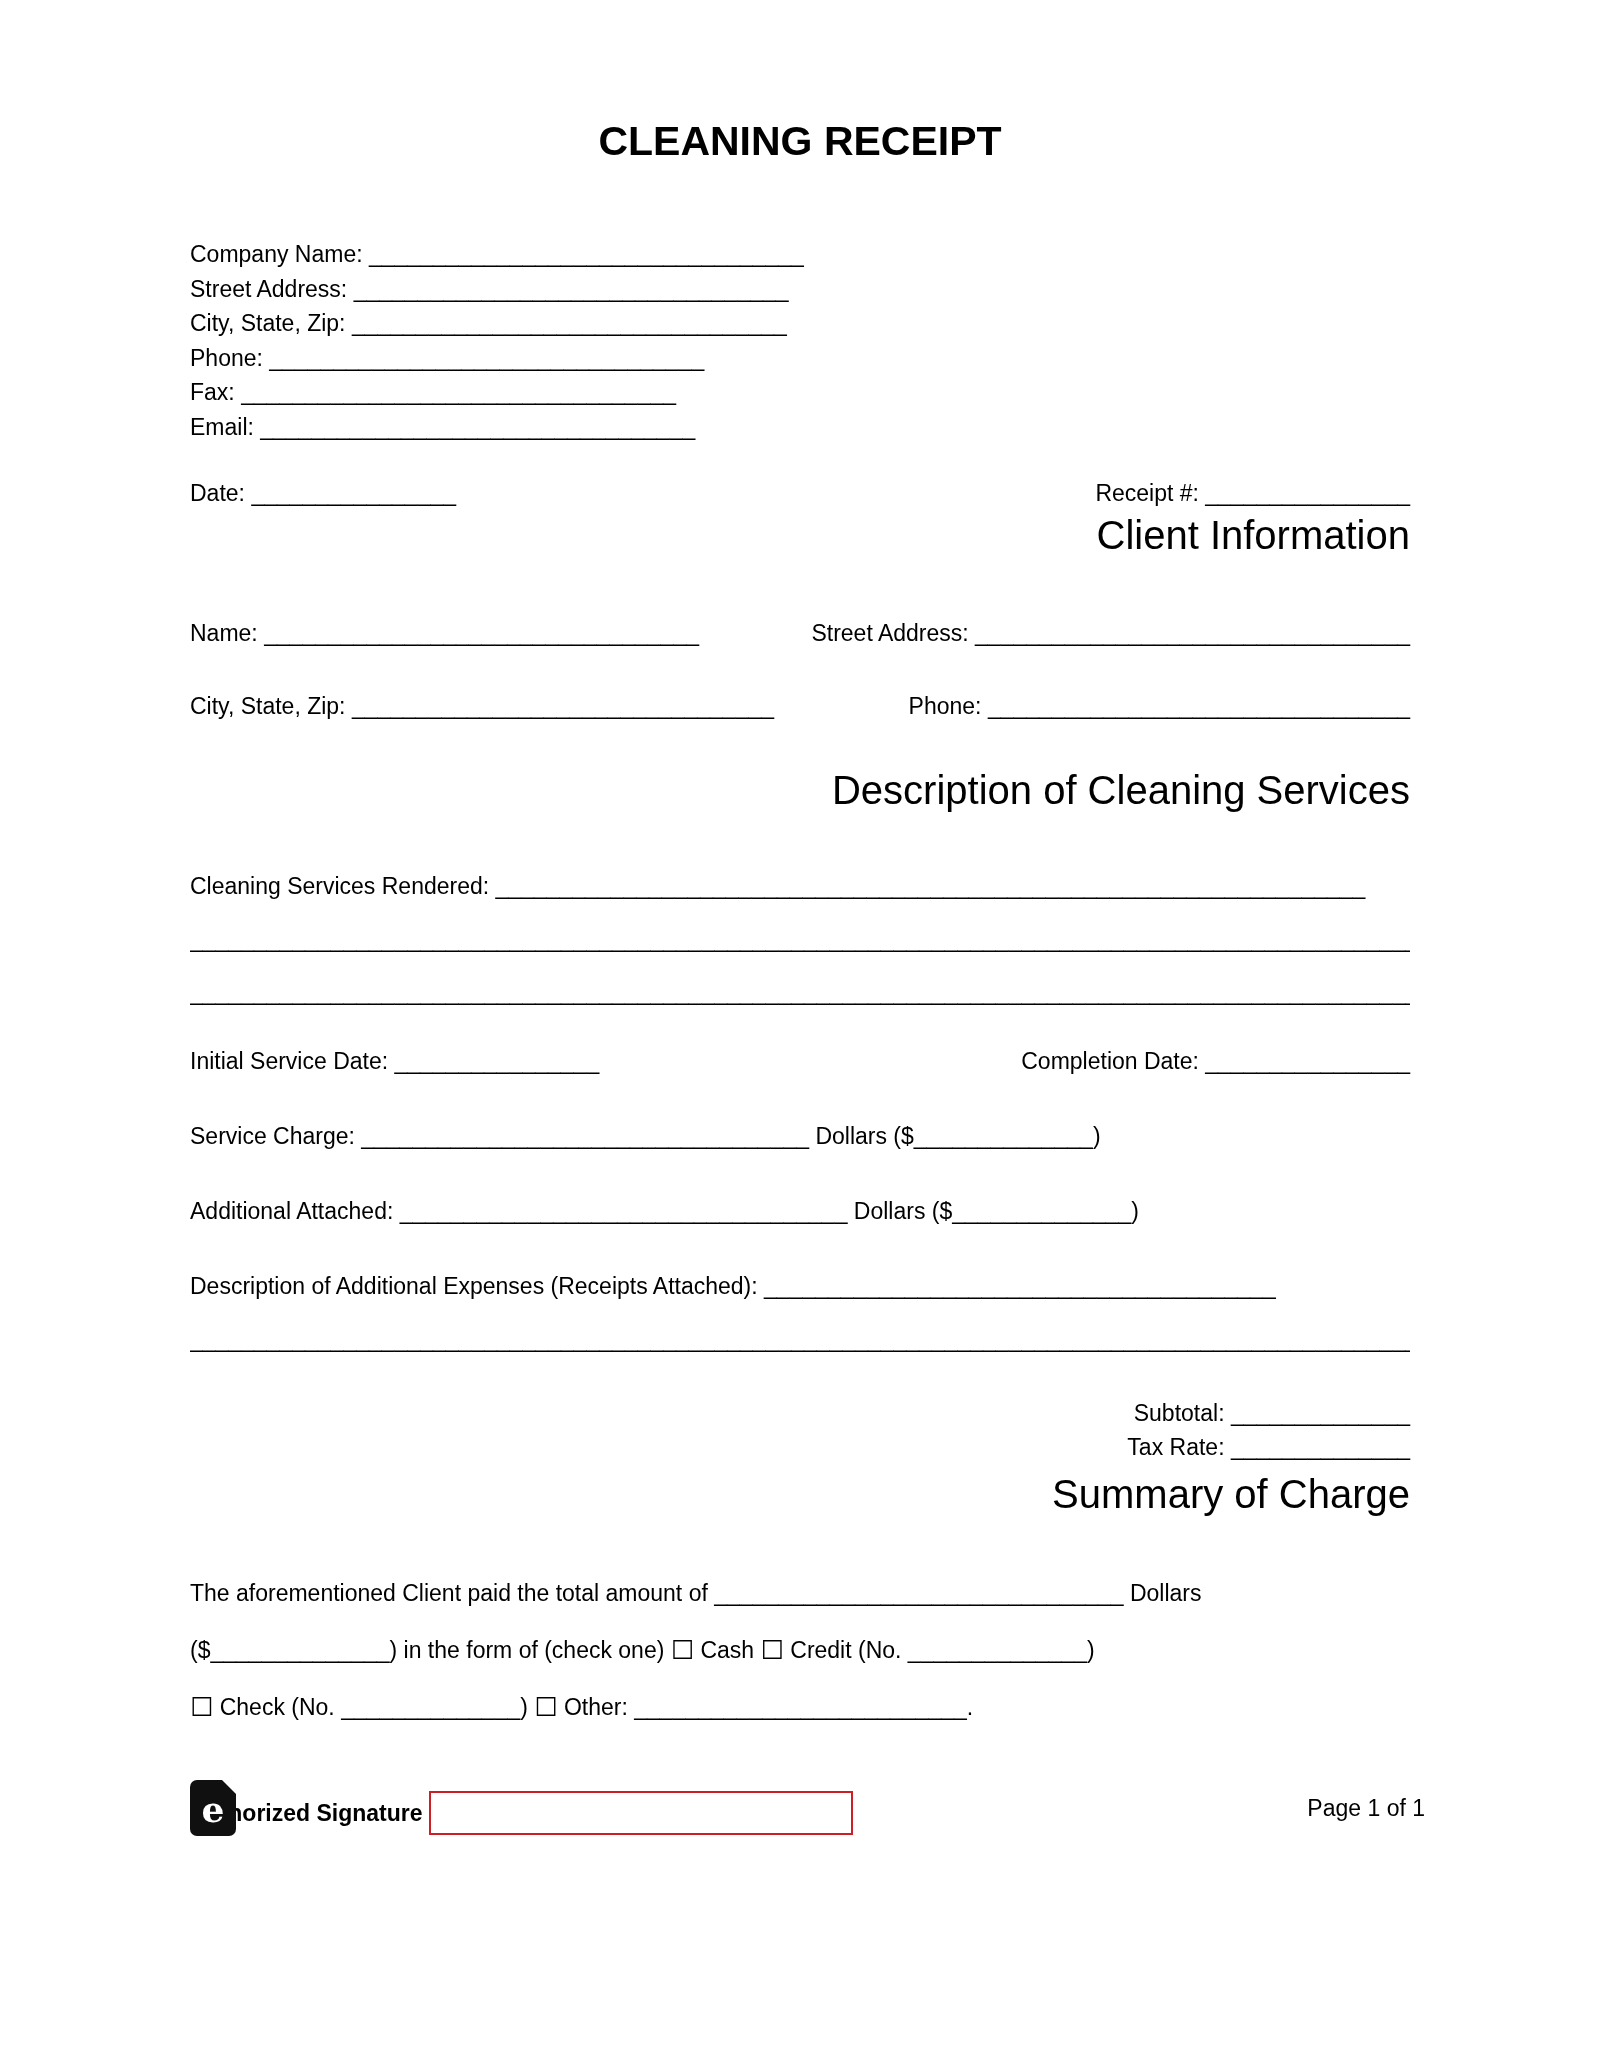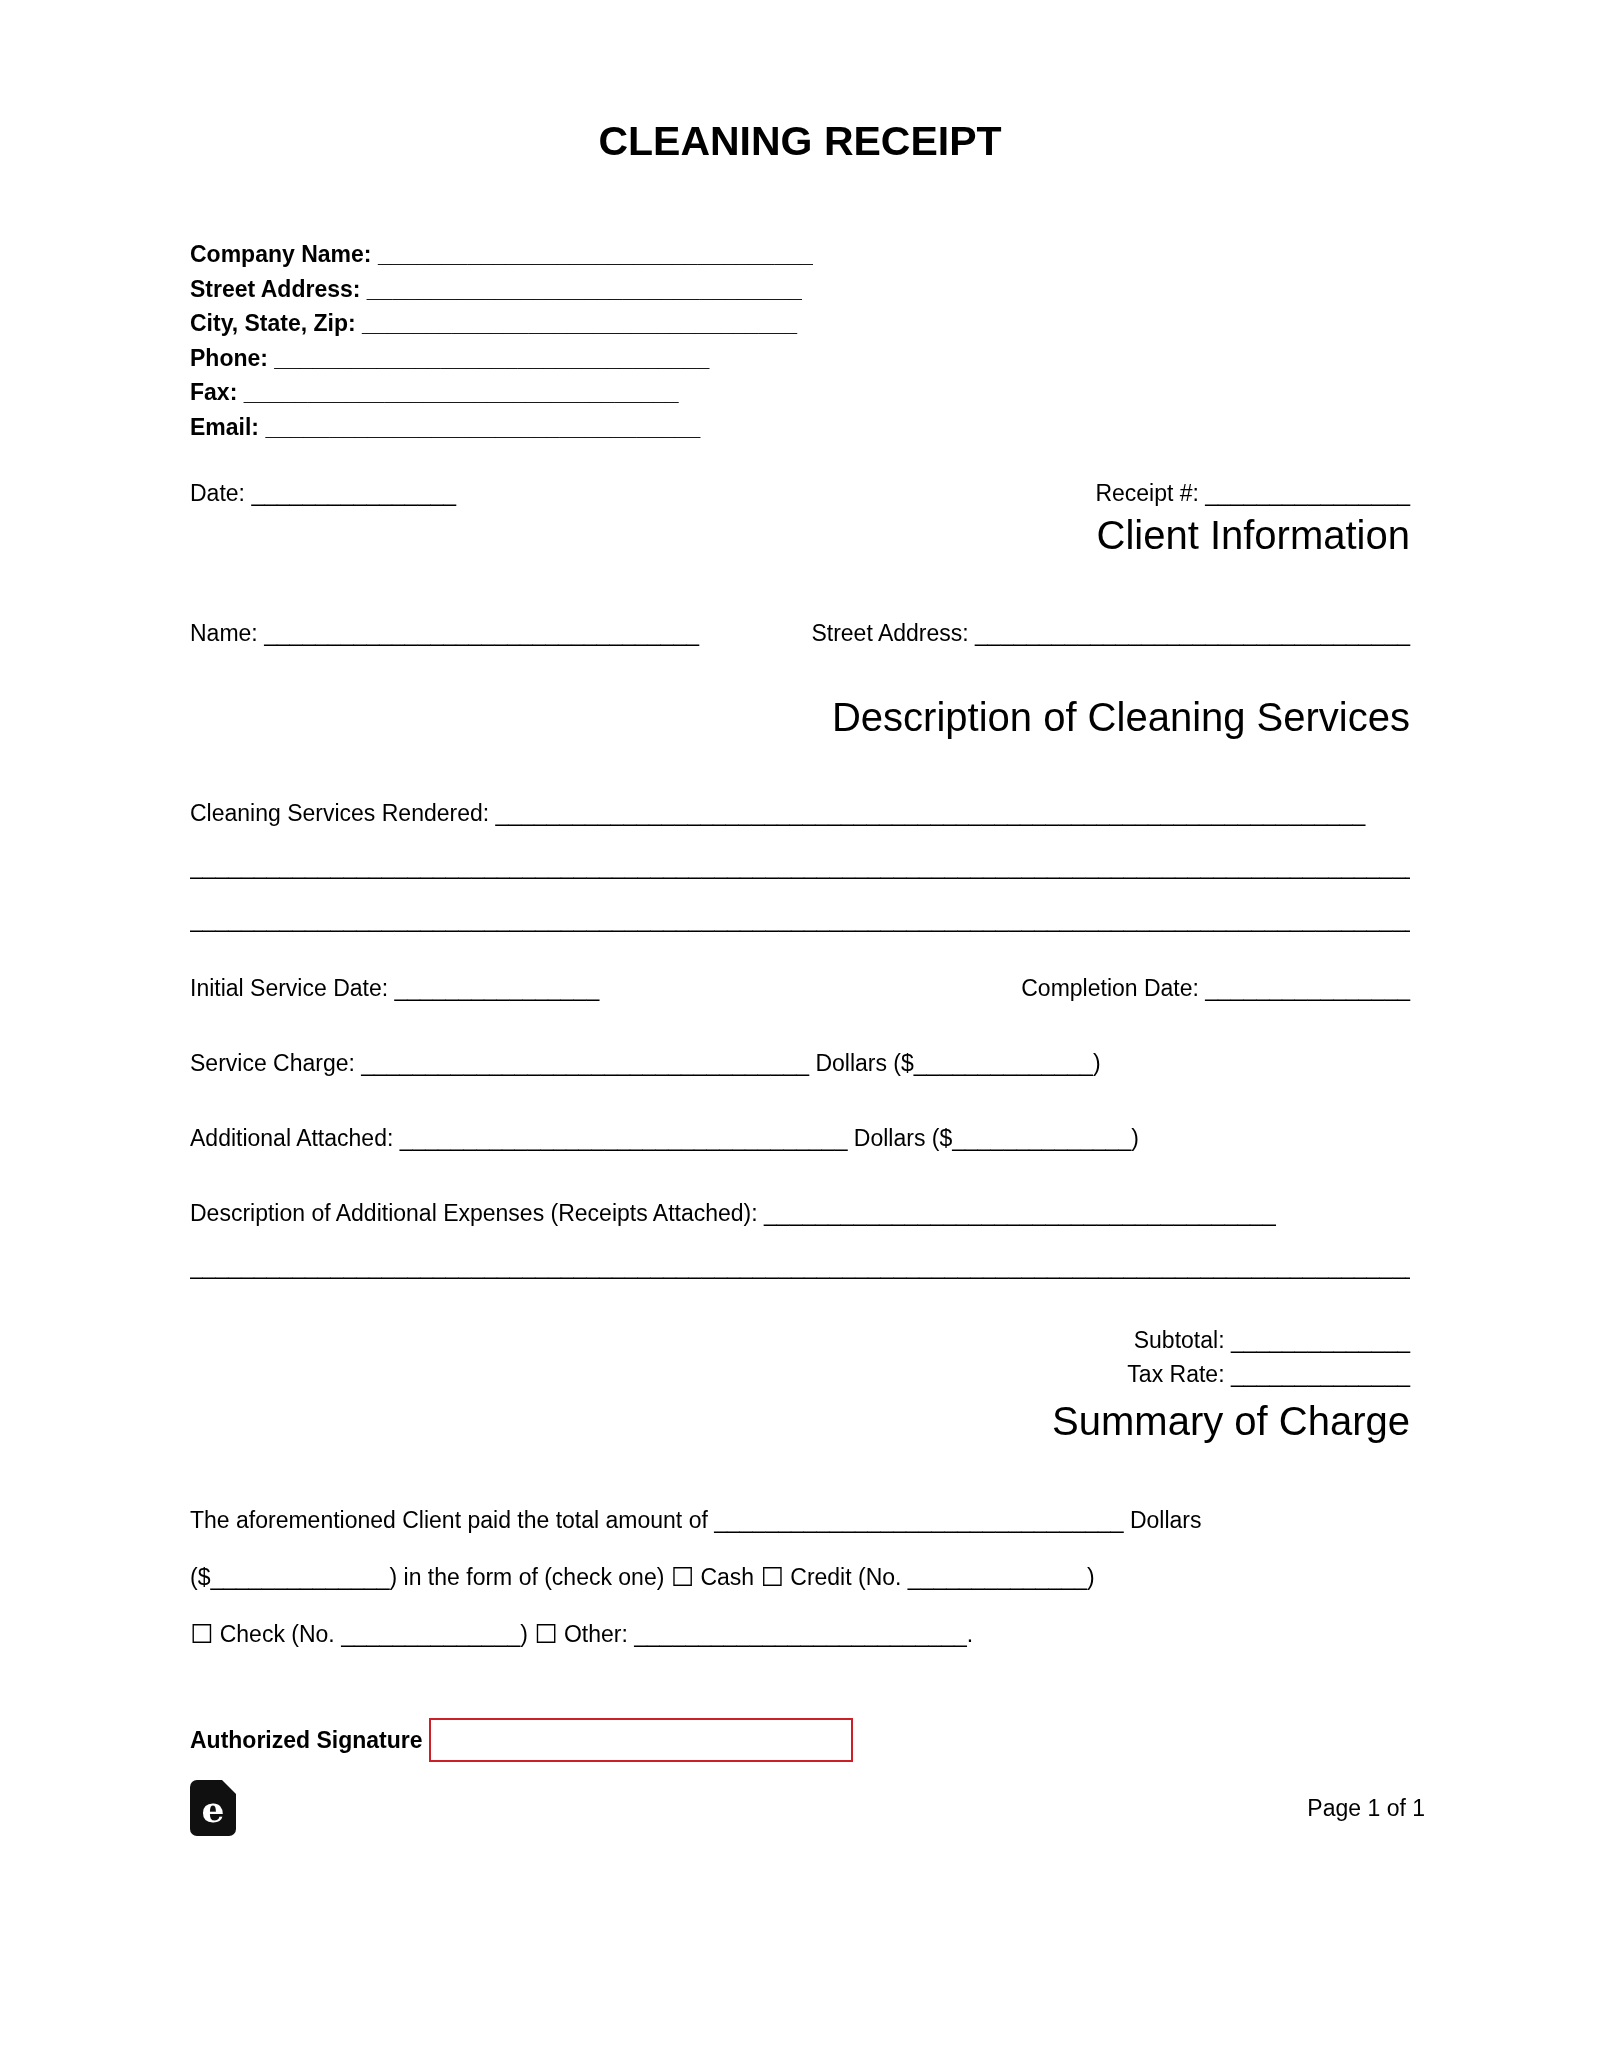--- a/index.html
+++ b/index.html
@@ -20,21 +20,21 @@
     font-size: 41px;
     font-weight: bold;
     text-align: center;
   }
   .h2 {
     font-size: 40px;
     font-weight: normal;
     text-align: right;
   }
   .company { margin-top: 72px; line-height: 34.5px; }
-  .field-row { white-space: nowrap; font-weight: bold; }
+  .field-row { white-space: nowrap; }
   .row-split { display: flex; justify-content: space-between; white-space: nowrap; }
   .date-row { margin-top: 36px; }
   .h2-client { margin-top: 6px; }
   .client-row1 { margin-top: 62px; }
   .client-row2 { margin-top: 46px; }
   .h2-services { margin-top: 48px; }
   .rendered-row { margin-top: 60px; white-space: nowrap; }
   .fill-line { margin-top: 26px; white-space: nowrap; overflow: hidden; }
   .dates-row { margin-top: 42px; }
   .charge-row { margin-top: 48px; white-space: nowrap; }
@@ -147,20 +147,30 @@
     <span>
       <span>Name:</span>
       <span>__________________________________</span>
     </span>
     <span>
       <span>Street Address:</span>
       <span>__________________________________</span>
     </span>
   </div>
 
+  <div class="row-split client-row2">
+    <span>
+      <span>City, State, Zip:</span>
+      <span>_________________________________</span>
+    </span>
+    <span>
+      <span>Phone:</span>
+      <span>_________________________________</span>
+    </span>
+  </div>
 
   <h2 class="h2 h2-services">Description of Cleaning Services</h2>
 
   <p class="rendered-row">
     <span>Cleaning Services Rendered:</span>
     <span>____________________________________________________________________</span>
   </p>
   <p class="fill-line">____________________________________________________________________________________________________</p>
   <p class="fill-line">____________________________________________________________________________________________________</p>
 

